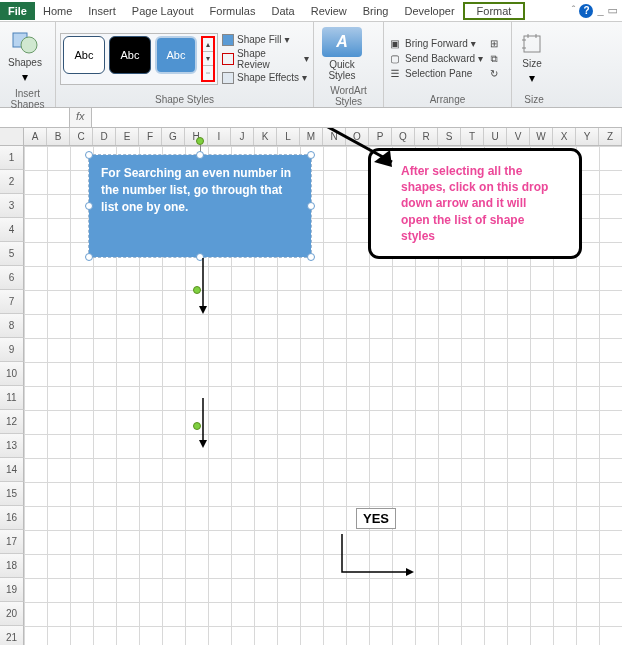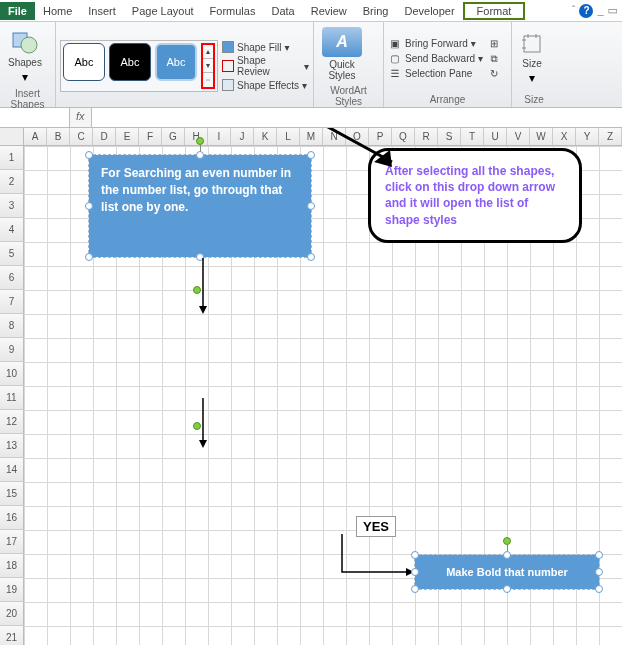--- a/index.html
+++ b/index.html
@@ -74,21 +74,21 @@
 
 .fc-box { background: #5b9bd5; color: #fff; padding: 10px 12px; font-size: 12px; font-weight: bold; line-height: 1.4; width: 100%; height: 100%; }
 .fc-small { background: #5b9bd5; color: #fff; padding: 6px; font-size: 11px; font-weight: bold; text-align: center; width: 100%; height: 100%; display: flex; align-items: center; justify-content: center; }
 
 .diamond-wrap { position: absolute; }
 .diamond { width: 100%; height: 100%; background: #5b9bd5; transform: rotate(45deg); position: absolute; top: 0; left: 0; }
 .diamond-text { position: absolute; inset: 0; display: flex; align-items: center; justify-content: center; color: #fff; font-size: 12px; font-weight: bold; text-align: center; line-height: 1.3; padding: 20px; }
 
 .yes-label { position: absolute; font-size: 13px; font-weight: bold; color: #000; background: #fff; border: 1px solid #999; padding: 2px 6px; }
 
-.callout { position: absolute; background: #fff; border: 3px solid #000; border-radius: 20px; padding: 12px 14px; color: #8b5cf6; font-size: 12px; font-weight: bold; line-height: 1.35; }
+.callout { position: absolute; background: #fff; border: 3px solid #000; border-radius: 11px; padding: 12px 30px; color: #ec4899; font-size: 12px; font-weight: bold; line-height: 1.35; }
 
 svg.connector { position: absolute; overflow: visible; }
 
 .arrow-down { font-size: 12px; color: #000; }
 </style>
 </head>
 <body>
 
 <div class="tabs">
   <div class="tab file">File</div>
@@ -136,20 +136,21 @@
           <div class="ss-dd-btn">▾</div>
           <div class="ss-dd-btn">⎯</div>
         </div>
       </div>
       <div class="fill-row">
         <div class="fill-item"><span class="fill-swatch" style="background:#5b9bd5"></span><span>Shape Fill</span> ▾</div>
         <div class="fill-item"><span class="fill-swatch" style="background:none;border-color:#c00"></span><span>Shape Review</span> ▾</div>
         <div class="fill-item"><span class="fill-swatch" style="background:#e0e8f0"></span><span>Shape Effects</span> ▾</div>
       </div>
     </div>
+    <div class="group-label">Shape Styles</div>
   </div>
 
   <div class="group" style="width:70px">
     <div class="group-body">
         <div class="big-btn">
       <div class="wa-icon">A</div>
       <span style="white-space:pre-line;text-align:center">Quick
 Styles</span>
     </div>
       </div>
@@ -330,40 +331,27 @@
     <div class="rot-handle" style="position:absolute;left:153px;top:140px"></div>
 
 
     <svg class="connector" style="left:154px;top:252px;width:10px;height:52px">
         <line x1="5" y1="0" x2="5" y2="42" stroke="#000" stroke-width="1.5"></line>
         <polygon points="5,50 1,42 9,42" fill="#000"></polygon>
       </svg>
     <div class="rot-handle" style="position:absolute;left:153px;top:276px"></div>
 
 
-    <div class="yes-label" style="left:312px;top:370px">YES</div>
+    <div class="yes-label" style="left:312px;top:362px">YES</div>
 
     <svg class="connector" style="left:298px;top:388px;width:74px;height:46px">
         <path d="M0 0 L0 38 L64 38" fill="none" stroke="#000" stroke-width="1.5"></path>
         <polygon points="72,38 64,34 64,42" fill="#000"></polygon>
       </svg>
 
-    <div class="shape-sel" style="left:370px;top:408px;width:186px;height:36px">
-      <div class="fc-small">Make Bold that number</div>
-      <div class="rot-line"></div>
-        <div class="rot-handle"></div>
-      <div class="handle tl"></div>
-        <div class="handle tm"></div>
-        <div class="handle tr"></div>
-        <div class="handle ml"></div>
-        <div class="handle mr"></div>
-        <div class="handle bl"></div>
-        <div class="handle bm"></div>
-        <div class="handle br"></div>
-    </div>
 
     <div class="callout" style="left:324px;top:2px;width:214px">After selecting all the shapes, click on this drop down  arrow and it will open the list of shape styles</div>
     <svg class="connector" style="left:230px;top:-44px;width:120px;height:70px">
         <path d="M118 60 L12 2 L0 -38" fill="none" stroke="#000" stroke-width="3"></path>
         <path d="M118 65 L116 48 L100 60 Z" fill="#000"></path>
       </svg>
   </div>
 </div>
 
 </body></html>

